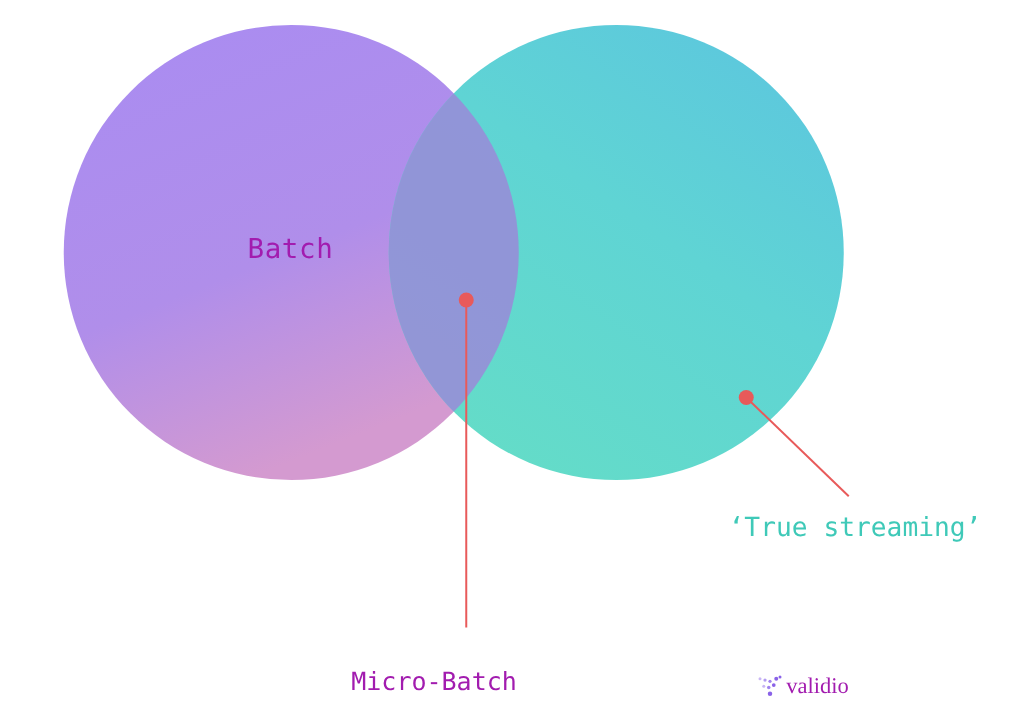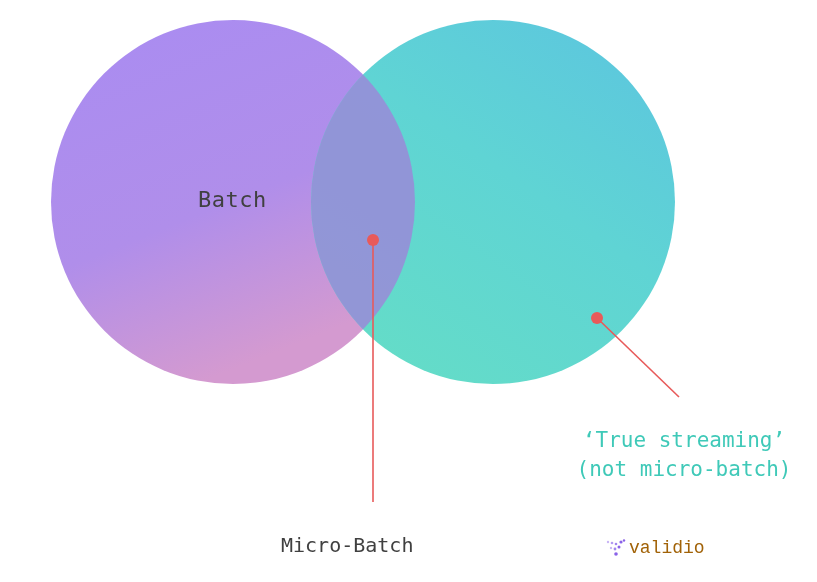--- a/index.html
+++ b/index.html
@@ -1,23 +1,23 @@
 <!DOCTYPE html>
 <html><head>
 <meta charset="utf-8">
 <style>
   html,body{margin:0;padding:0;background:#ffffff;}
   .stage{position:relative;width:817px;height:582px;overflow:hidden;background:#fff;font-family:"DejaVu Sans Mono","Liberation Mono",monospace;}
   svg.venn{position:absolute;left:0;top:0;}
-  .label{position:absolute;color:#404040;white-space:nowrap;}
+  .label{position:absolute;color:#a21caf;white-space:nowrap;}
   .circle-label{font-size:22px;letter-spacing:0.5px;}
   .teal-note{position:absolute;color:#3fc9b8;font-size:21px;text-align:center;line-height:29px;white-space:nowrap;}
   .mb-label{font-size:20px;}
   .logo{position:absolute;left:606px;top:538px;display:flex;align-items:center;gap:3px;}
-  .logo-text{font-family:Liberation Mono, monospace;font-size:18px;color:#a16207;}
+  .logo-text{font-family:Liberation Serif, serif;font-size:18px;color:#a21caf;}
 </style>
 </head>
 <body>
 
 <div class="stage">
   <svg class="venn" width="817" height="582" viewBox="0 0 817 582">
     <defs>
       <linearGradient id="gBatch" x1="0" y1="0" x2="0.4" y2="1">
         <stop offset="0" stop-color="#a98cf2"></stop>
         <stop offset="0.6" stop-color="#b08eea"></stop>
@@ -38,23 +38,22 @@
 
     <line x1="373" y1="240" x2="373" y2="502" stroke="#e85a5a" stroke-width="1.6"></line>
     <circle cx="373" cy="240" r="6" fill="#e85a5a"></circle>
 
     <line x1="597" y1="318" x2="679" y2="397" stroke="#e85a5a" stroke-width="1.6"></line>
     <circle cx="597" cy="318" r="6" fill="#e85a5a"></circle>
   </svg>
 
   <div class="label circle-label" style="left:198px;top:187px;">Batch</div>
 
-  <div class="teal-note" style="left:558px;top:426px;width:252px;">
+  <div class="teal-note" style="left:558px;top:408px;width:252px;">
     <div>‘True streaming’</div>
-    <div>(not micro-batch)</div>
   </div>
 
   <div class="label mb-label" style="left:281px;top:533px;">Micro-Batch</div>
 
   <div class="logo">
     <svg width="20" height="18" viewBox="0 0 20 18">
       <circle cx="2" cy="3" r="1.2" fill="#c9b6f5"></circle>
       <circle cx="6" cy="4" r="1.3" fill="#b39bf2"></circle>
       <circle cx="10" cy="5" r="1.3" fill="#a184ee"></circle>
       <circle cx="15" cy="3" r="1.6" fill="#8a62e8"></circle>

